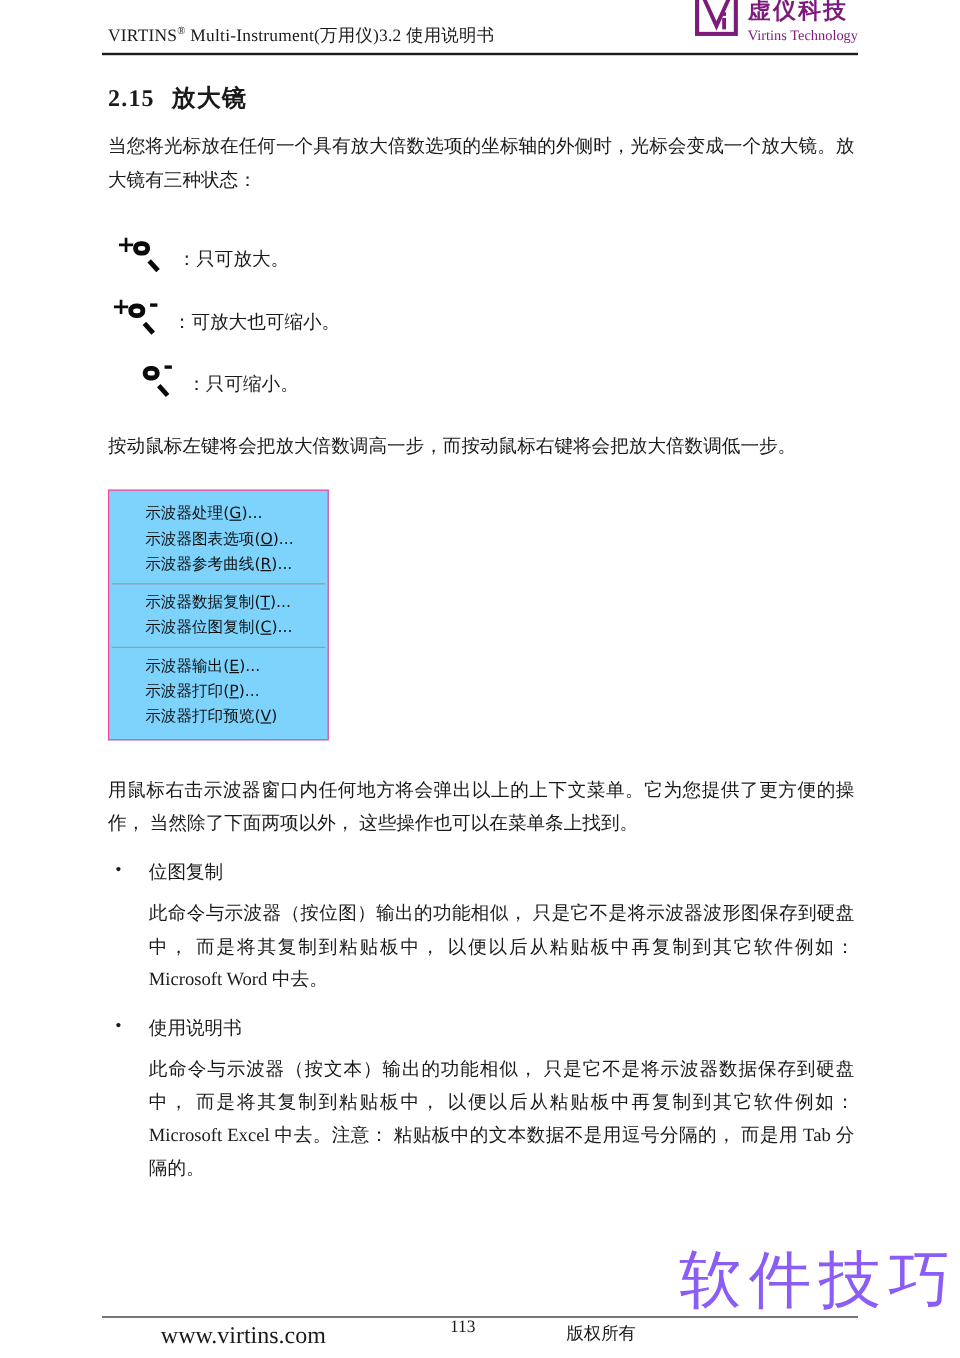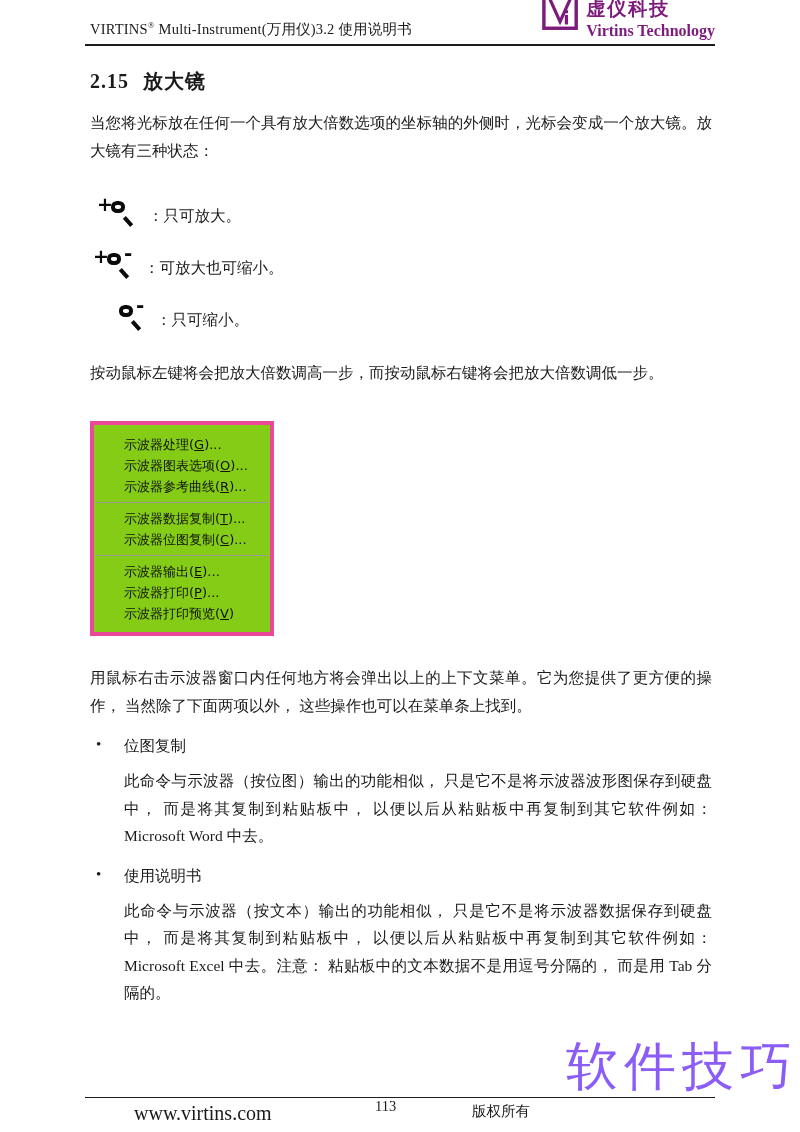--- a/index.html
+++ b/index.html
@@ -14,21 +14,21 @@
     overflow:hidden;
   }
   
   .header { position:absolute; left:85px; right:85px; top:0; height:46px; border-bottom:2px solid #1c1c1c; }
   .header-title { position:absolute; left:5px; top:20px; font-size:14.5px; letter-spacing:.2px; white-space:nowrap; }
   .header-title sup { font-size:9px; vertical-align:super; }
   .logo { position:absolute; right:0; top:-6px; display:flex; align-items:flex-start; }
   .logo-box { width:38px; height:40px; margin-right:6px; }
   .logo-text { display:flex; flex-direction:column; align-items:flex-start; padding-top:2px; }
   .logo-cn { font-size:19px; font-weight:bold; color:#7d1b7d; letter-spacing:2px; font-family:"DejaVu Sans",sans-serif; }
-  .logo-en { font-size:16px; font-weight:bold; color:#7d1b7d; font-family:"Liberation Serif",serif; }
+  .logo-en { font-size:12px; font-weight:normal; color:#7d1b7d; font-family:"Liberation Serif",serif; }
   
   .content { position:absolute; left:90px; right:88px; top:46px; }
   .h-section { font-size:20px; font-weight:bold; letter-spacing:1px; }
   .h-215 { margin-top:22px; }
   .h-216 { margin-top:38px; }
   .h-section .h-title { margin-left:14px; }
   .para { font-size:15.5px; line-height:28px; text-align:justify; margin-top:14px; }
   .para-note { margin-top:26px; }
   
   .mag-states { margin-top:18px; }
@@ -36,21 +36,21 @@
   .mag-row-1 { margin-left:12px; }
   .mag-row-2 { margin-left:8px; }
   .mag-row-3 { margin-left:20px; }
   .mag { position:relative; width:34px; height:32px; display:inline-block; }
   .mag .lens { position:absolute; top:4px; left:9px; width:14px; height:12px; border:4px solid #0a0a0a; border-radius:45%; }
   .mag .handle { position:absolute; left:24px; top:19px; width:4px; height:11px; background:#0a0a0a; transform:rotate(-42deg); }
   .mag .plus { position:absolute; left:-5px; top:-4px; font-family:"DejaVu Sans",sans-serif; font-weight:900; font-size:19px; color:#0a0a0a; }
   .mag .minus { position:absolute; left:26px; top:-8px; font-family:"DejaVu Sans",sans-serif; font-weight:900; font-size:20px; color:#0a0a0a; }
   .mag-label { font-size:15.5px; padding-left:12px; padding-bottom:2px; }
   
-  .ctx-menu { margin-top:34px; width:184px; background:#84cc16; border:4px solid #ec4899; padding:9px 0 8px 0; font-family:"DejaVu Sans",sans-serif; }
+  .ctx-menu { margin-top:21px; width:184px; background:#7dd3fc; border:1px solid #ec4899; padding:9px 0 8px 0; font-family:"DejaVu Sans",sans-serif; }
   .menu-item { font-size:13px; line-height:21px; padding-left:30px; white-space:nowrap; color:#111; cursor:default; }
   .menu-accel { text-decoration:underline; }
   .menu-sep { border-top:1px solid #9a9a9a; margin:5px 2px; }
   
   .bullet-row { display:flex; margin-top:16px; font-size:15.5px; }
   .bullet-dot { width:34px; text-align:left; padding-left:6px; font-size:15px; }
   .bullet-body { margin-left:34px; margin-top:10px; font-size:15.5px; line-height:27.5px; text-align:justify; }
   
   .watermark { position:absolute; right:2px; top:1032px; font-size:52px; color:#8b5cf6; font-family:"DejaVu Sans",sans-serif; letter-spacing:6px; white-space:nowrap; }
   

